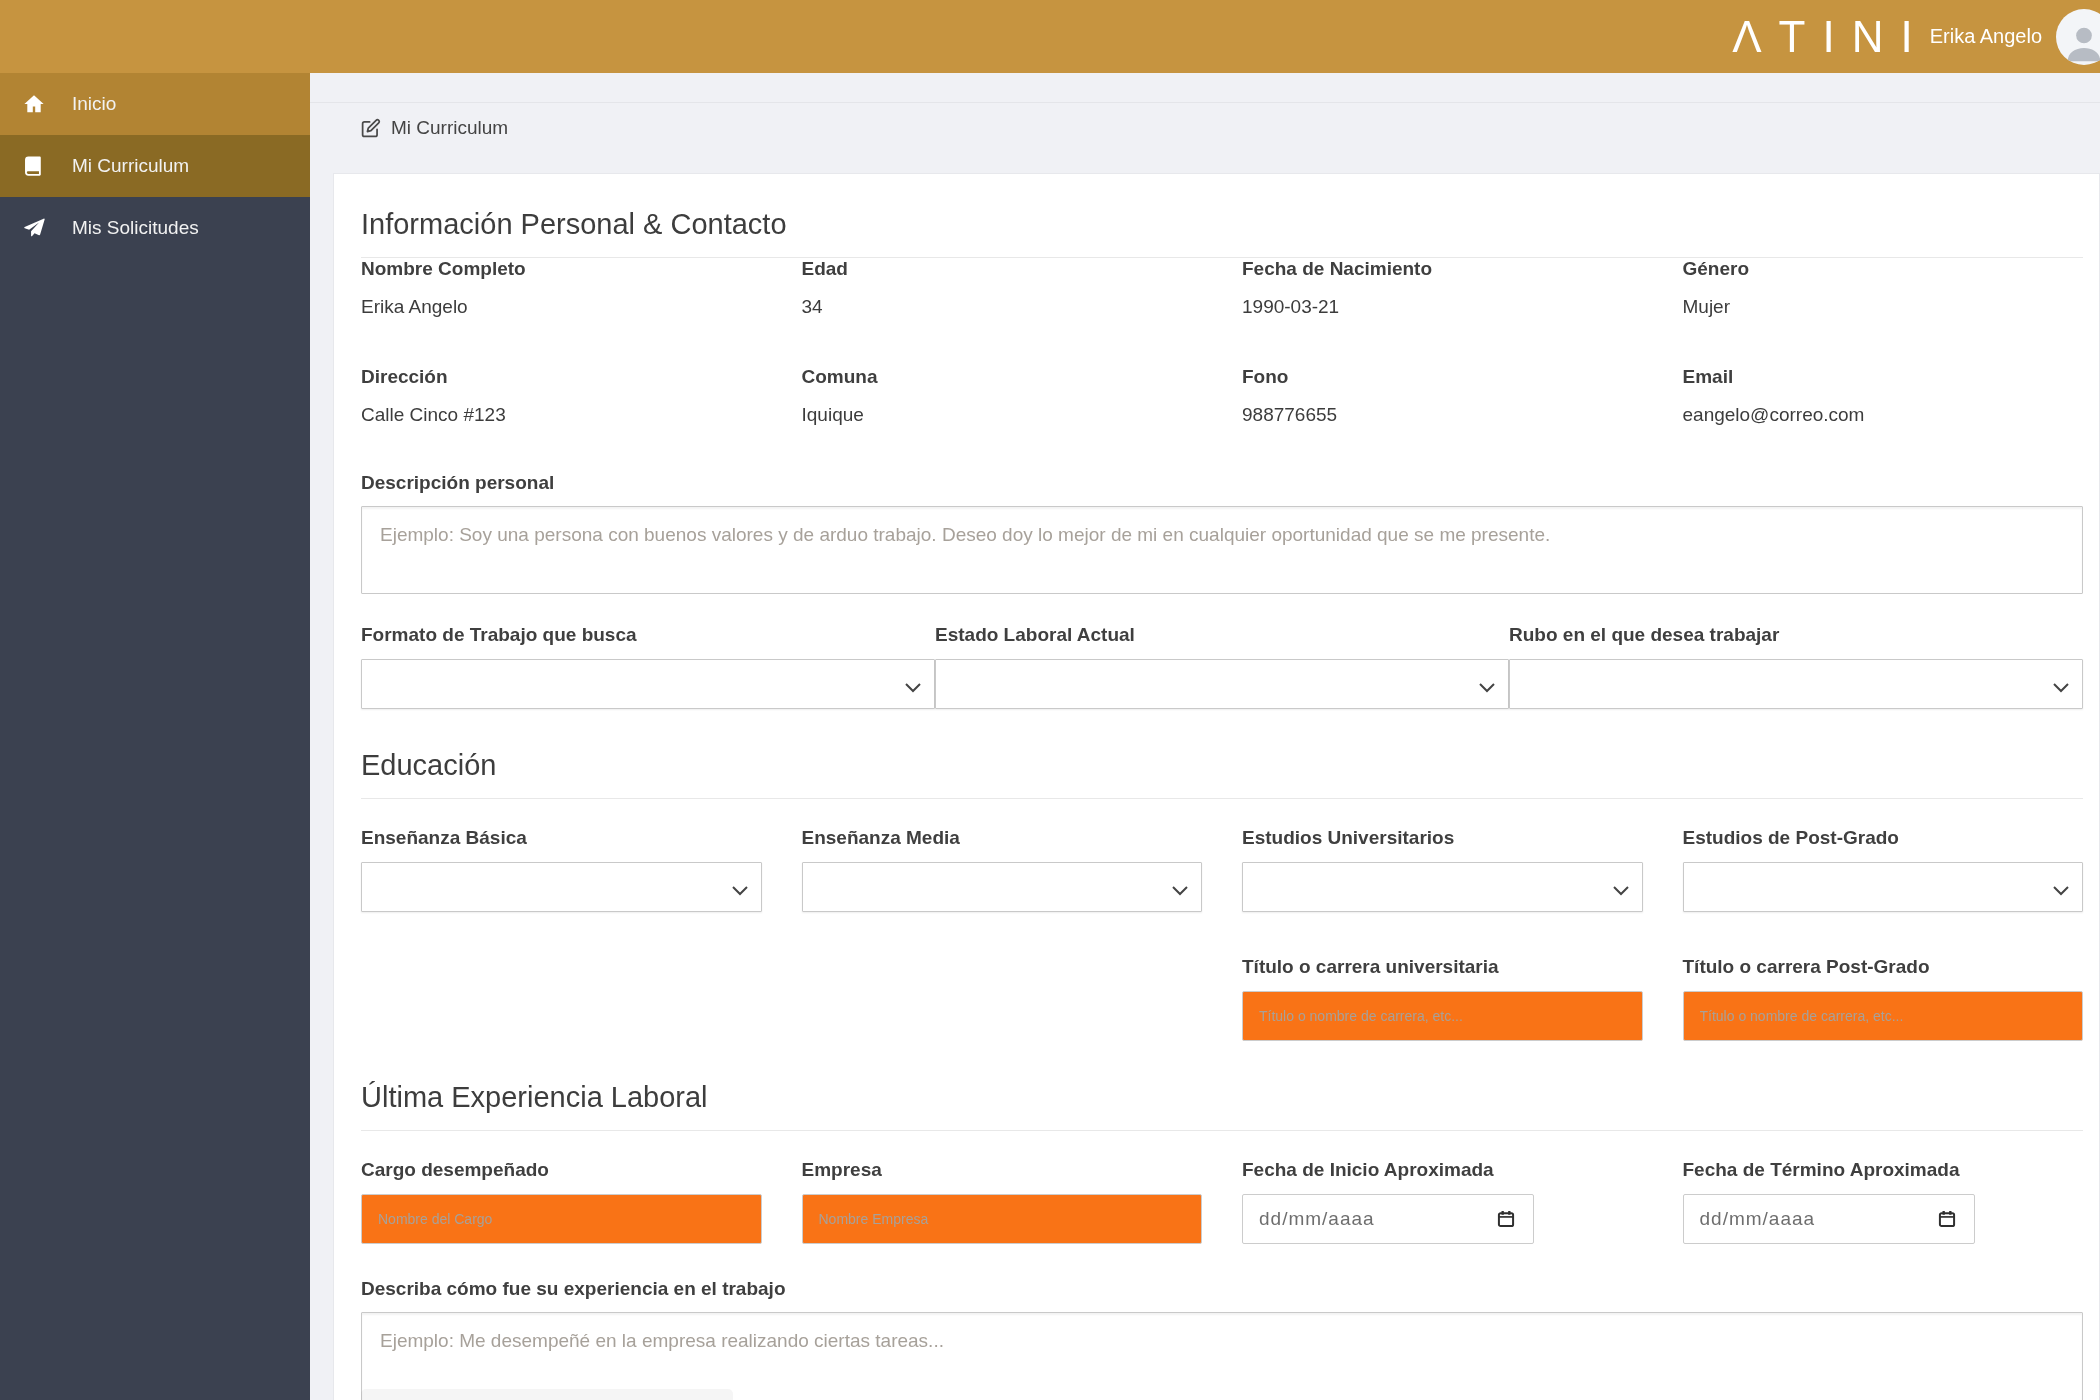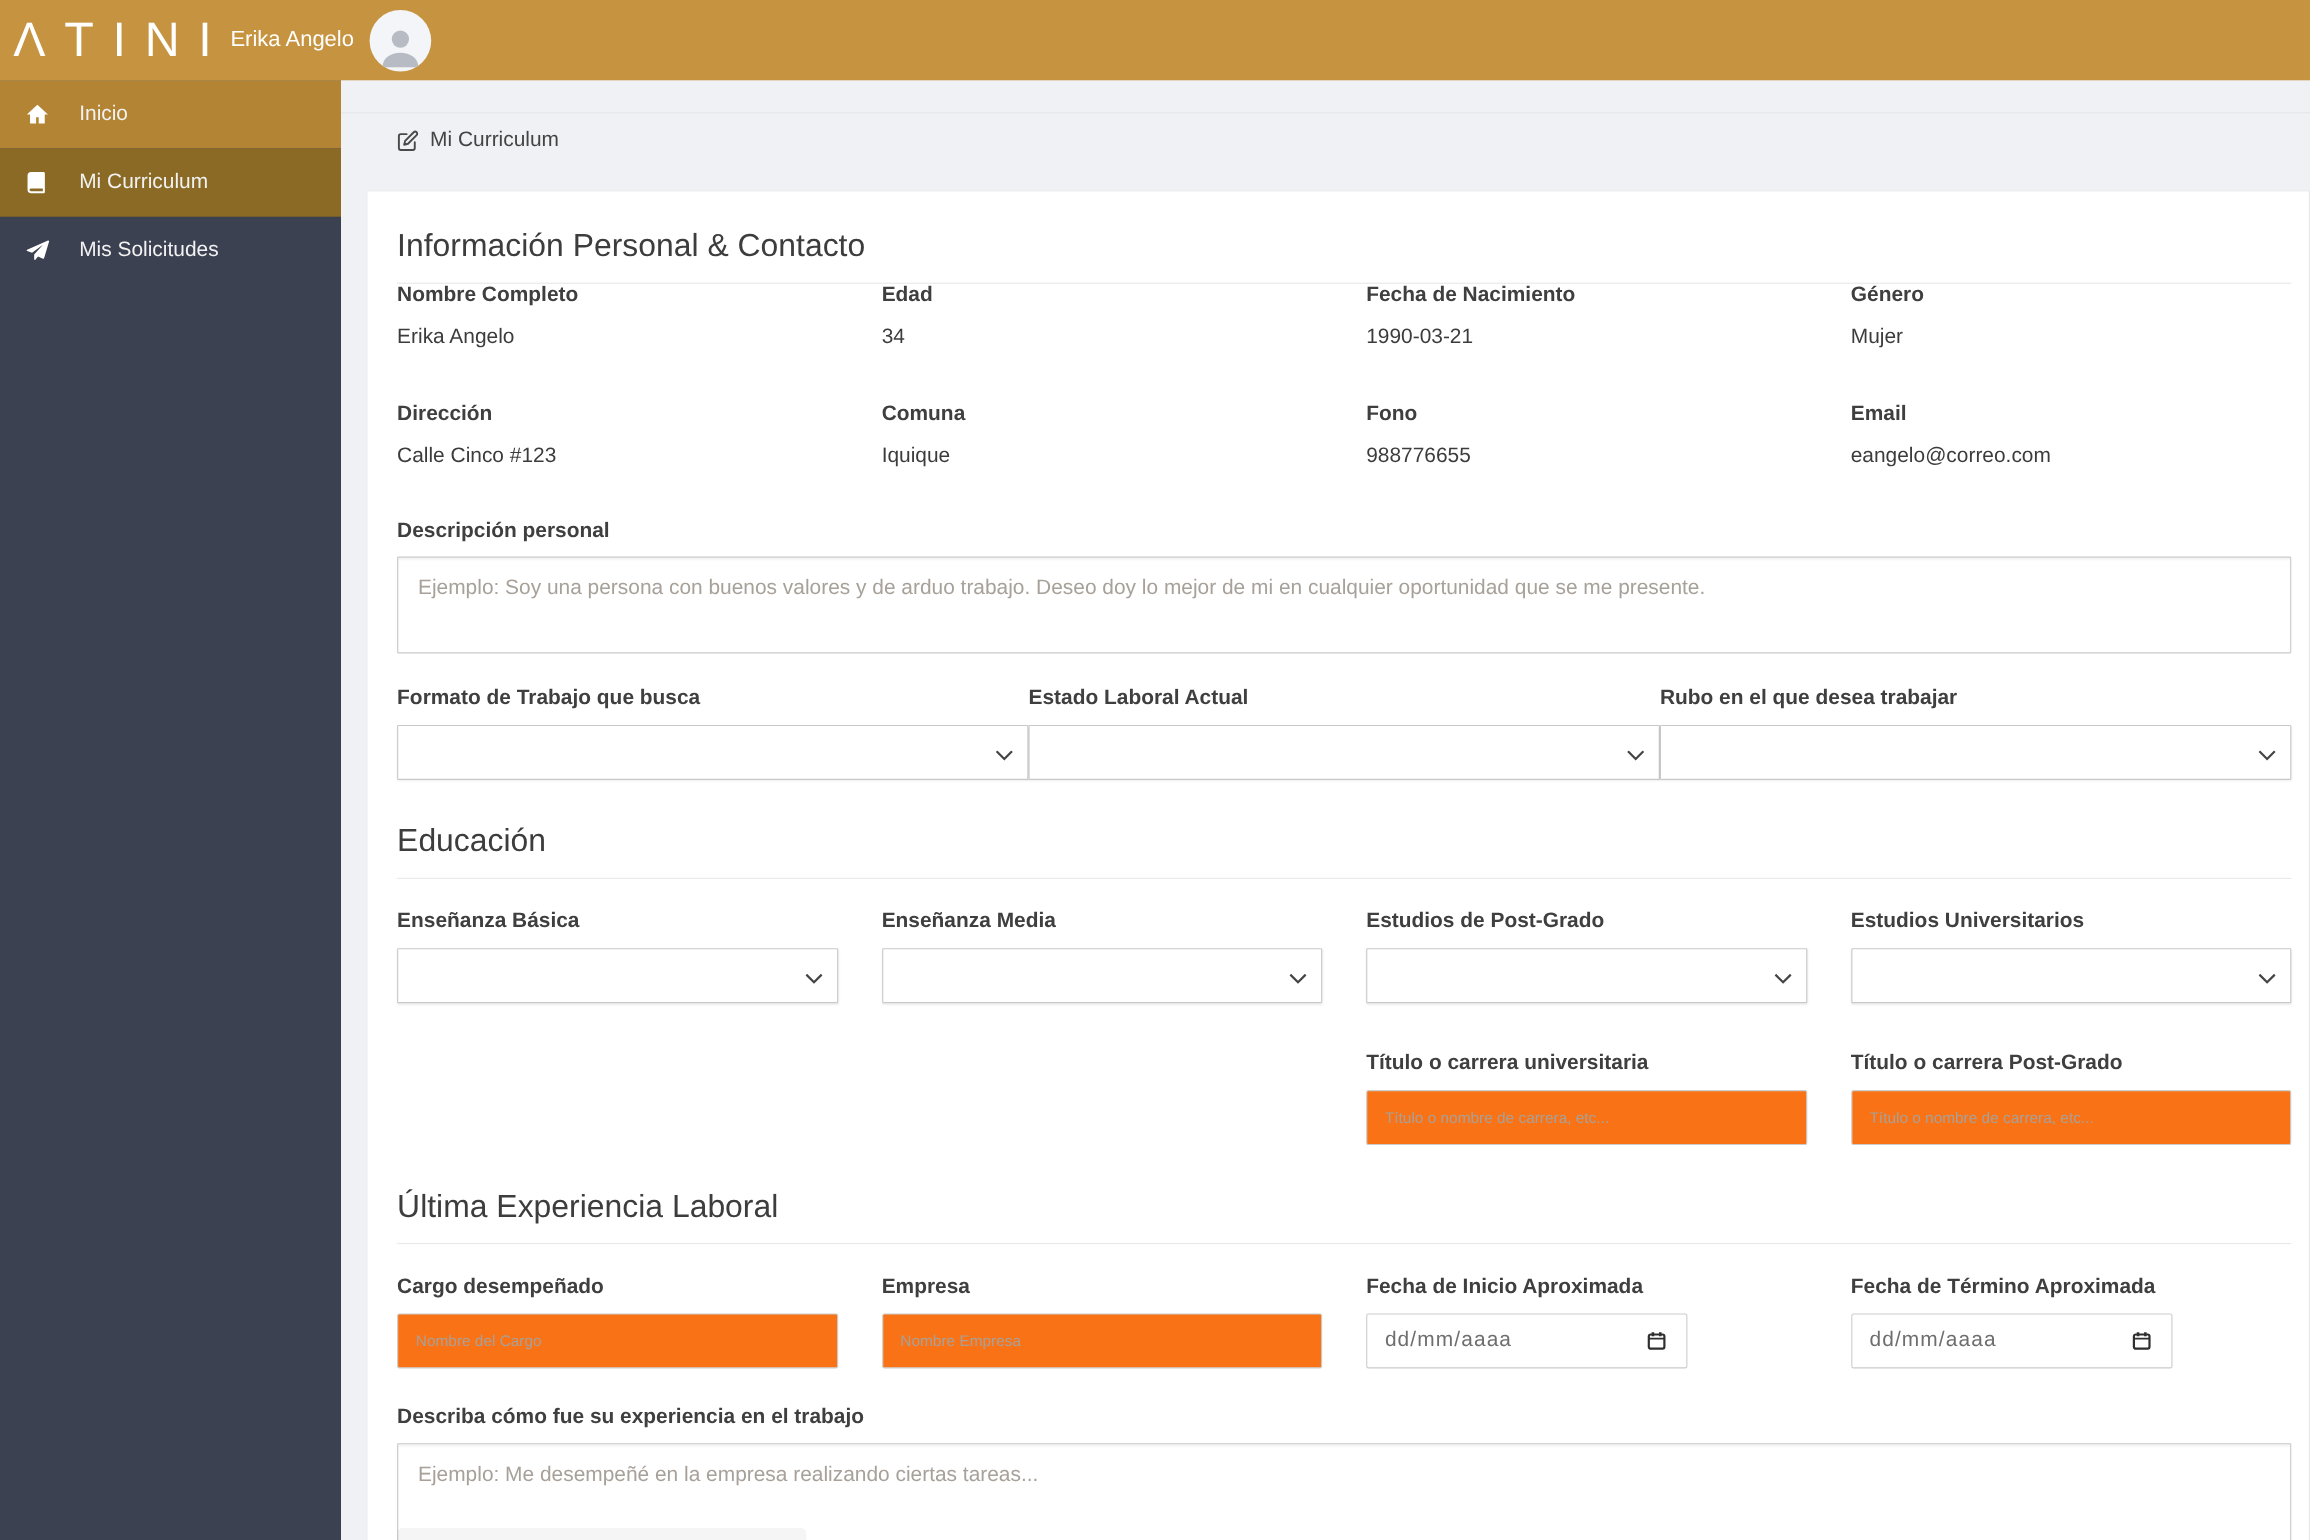--- a/index.html
+++ b/index.html
@@ -2,21 +2,21 @@
 <html><head>
 <meta charset="utf-8">
 <style>
   * { margin:0; padding:0; box-sizing:border-box; }
   html,body { width:2100px; height:1400px; overflow:hidden; background:#f0f1f5;
               font-family:"Liberation Sans", sans-serif; }
 
   
   .header { position:absolute; top:0; left:0; width:2100px; height:73px;
             background:#C69440; display:flex; align-items:center;
-            justify-content:flex-start; overflow:hidden; z-index:5; }
+            justify-content:flex-end; overflow:hidden; z-index:5; }
   .logo { color:#fff; font-size:44px; font-weight:100; letter-spacing:17px;
           padding-left:12px; line-height:73px; }
   .user-zone { display:flex; align-items:center; gap:14px; padding-right:0; }
   .user-name { color:#fff; font-size:20px; }
   .avatar { width:56px; height:56px; border-radius:50%; background:#f3f5f8;
             display:flex; align-items:flex-end; justify-content:center;
             overflow:hidden; margin-right:-12px; flex:0 0 auto; }
 
   
   .sidebar { position:absolute; top:73px; left:0; width:310px; height:1327px;
@@ -239,32 +239,32 @@
         <div class="selwrap">
           <div class="selbox"></div>
           <span class="chev">
             <svg width="16" height="10" viewBox="0 0 16 10" fill="none" stroke="#444" stroke-width="2">
                 <polyline points="1,1 8,8 15,1"></polyline>
               </svg>
           </span>
         </div>
       </div>
       <div>
+        <span class="flabel">Estudios Universitarios</span>
+        <div class="selwrap">
+          <div class="selbox"></div>
+          <span class="chev">
+            <svg width="16" height="10" viewBox="0 0 16 10" fill="none" stroke="#444" stroke-width="2">
+                <polyline points="1,1 8,8 15,1"></polyline>
+              </svg>
+          </span>
+        </div>
+      </div>
+      <div>
         <span class="flabel">Estudios de Post-Grado</span>
-        <div class="selwrap">
-          <div class="selbox"></div>
-          <span class="chev">
-            <svg width="16" height="10" viewBox="0 0 16 10" fill="none" stroke="#444" stroke-width="2">
-                <polyline points="1,1 8,8 15,1"></polyline>
-              </svg>
-          </span>
-        </div>
-      </div>
-      <div>
-        <span class="flabel">Estudios Universitarios</span>
         <div class="selwrap">
           <div class="selbox"></div>
           <span class="chev">
             <svg width="16" height="10" viewBox="0 0 16 10" fill="none" stroke="#444" stroke-width="2">
                 <polyline points="1,1 8,8 15,1"></polyline>
               </svg>
           </span>
         </div>
       </div>
     </div>

